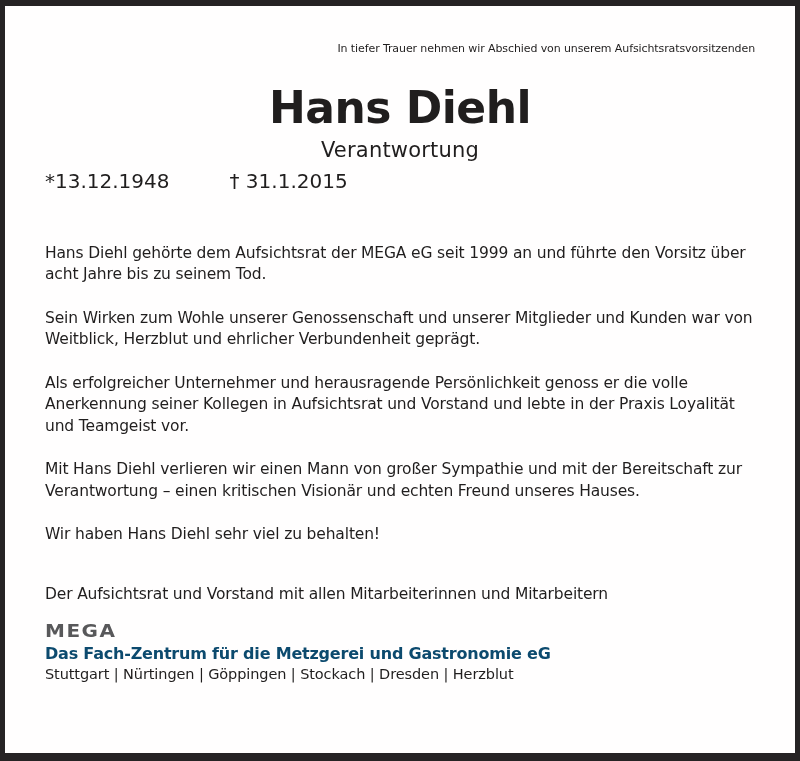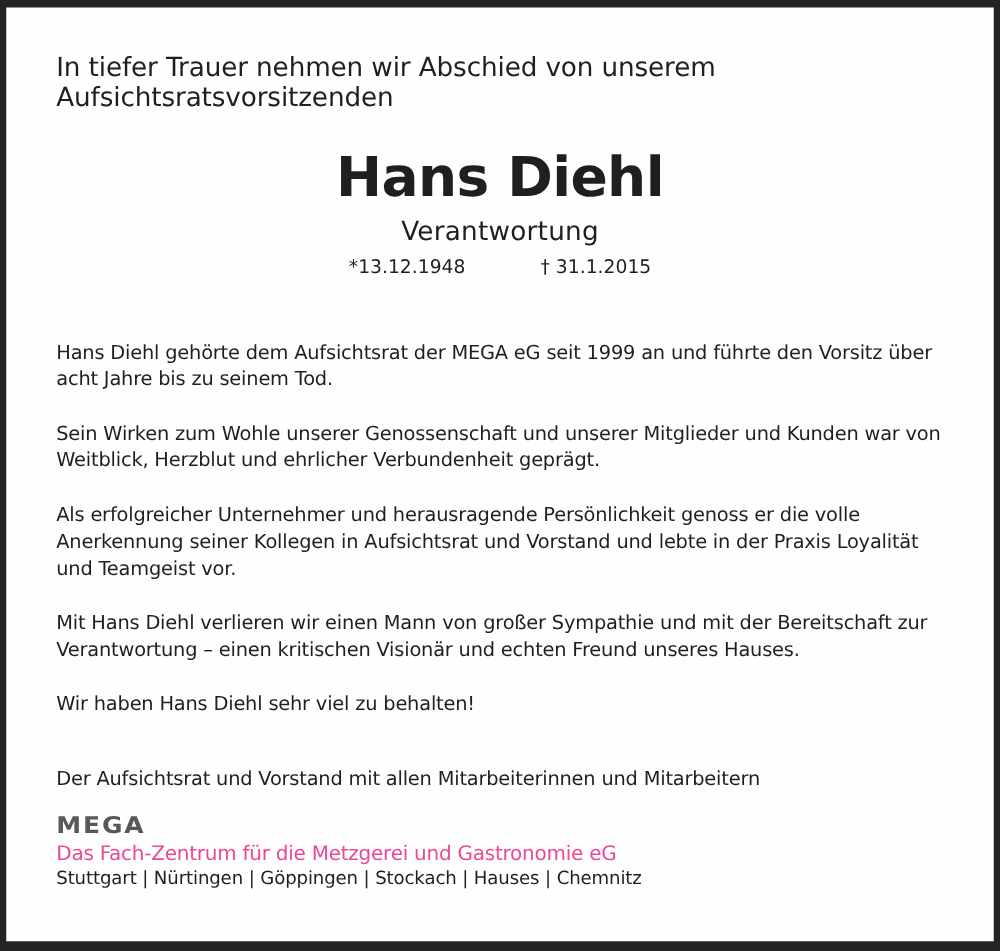--- a/index.html
+++ b/index.html
@@ -20,44 +20,43 @@
     border-width: 6px 5px 8px 5px;
     font-family: "DejaVu Sans", "Liberation Sans", sans-serif;
     color: #201e1e;
     overflow: hidden;
   }
   .content {
     padding: 0 40px;
   }
   .intro {
     margin: 36px 0 0 0;
-    text-align: left;
-    font-size: 21px;
+    text-align: right;
+    font-size: 11px;
     letter-spacing: -0.1px;
   }
   .name {
     margin: 28px 0 0 0;
     text-align: center;
     font-size: 44px;
     line-height: 1.15;
     font-weight: 600;
     letter-spacing: -0.5px;
   }
   .profession {
     margin: 4px 0 0 0;
     text-align: center;
     font-size: 21px;
     letter-spacing: 0.2px;
   }
   .dates {
     margin: 7px 0 0 0;
     display: flex;
-    justify-content: center;
     gap: 60px;
-    font-size: 15px;
+    font-size: 20px;
   }
   .body-text {
     margin-top: 50px;
   }
   .para {
     margin: 0 0 22px 0;
     font-size: 15.5px;
     line-height: 21.5px;
     letter-spacing: -0.15px;
   }
@@ -76,24 +75,24 @@
   }
   .logo {
     font-weight: bold;
     font-size: 20px;
     letter-spacing: 1.5px;
     color: #58585a;
     transform: scaleY(0.92);
     transform-origin: left bottom;
   }
   .company {
-    font-weight: normal;
+    font-weight: bold;
     font-size: 16px;
     letter-spacing: -0.2px;
-    color: #ec4899;
+    color: #0c4a6e;
   }
   .locations {
     margin: 3px 0 0 0;
     font-size: 14.5px;
     letter-spacing: -0.1px;
   }
 </style>
 </head>
 <body>
 
@@ -118,17 +117,17 @@
       <p class="para">Mit Hans Diehl verlieren wir einen Mann von großer Sympathie und mit der Bereitschaft zur Verantwortung – einen kritischen Visionär und echten Freund unseres Hauses.</p>
       <p class="para">Wir haben Hans Diehl sehr viel zu behalten!</p>
       <p class="para signature">Der Aufsichtsrat und Vorstand mit allen Mitarbeiterinnen und Mitarbeitern</p>
     </div>
 
     <div class="footer">
       <div class="company-line">
         <span class="logo">MEGA</span>
         <span class="company">Das Fach-Zentrum für die Metzgerei und Gastronomie eG</span>
       </div>
-      <p class="locations">Stuttgart | Nürtingen | Göppingen | Stockach | Hauses | Chemnitz</p>
+      <p class="locations">Stuttgart | Nürtingen | Göppingen | Stockach | Dresden | Herzblut</p>
     </div>
 
   </div>
 </div>
 
 </body></html>

